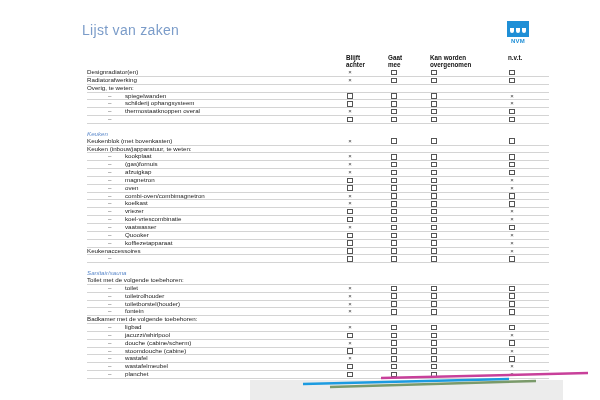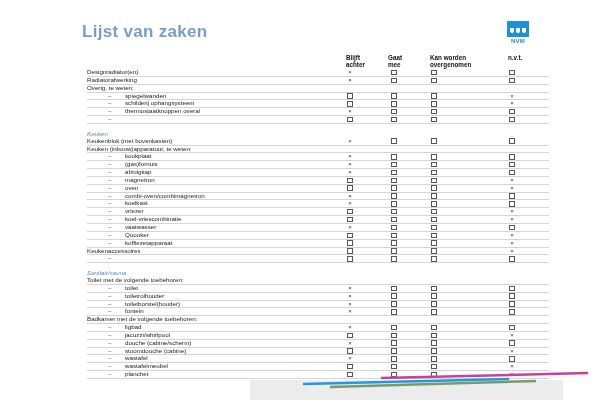--- a/index.html
+++ b/index.html
@@ -1,21 +1,21 @@
 <!DOCTYPE html>
 <html><head>
 <meta charset="utf-8">
 <style>
   html, body { margin: 0; padding: 0; }
   body {
     width: 600px; height: 400px; background: #ffffff; position: relative; overflow: hidden;
     font-family: "Liberation Sans", sans-serif; color: #222;
   }
   .title {
-    position: absolute; left: 82px; top: 22px; font-size: 17px; font-weight: bold;
+    position: absolute; left: 82px; top: 22px; font-size: 14px; font-weight: normal;
     color: #7b9cc9; letter-spacing: 0.3px;
   }
   .logo {
     position: absolute; left: 507px; top: 21px; width: 22px; height: 26px;
   }
   .logo .mark { width: 22px; height: 16px; background: #1f8fd6; position: relative; }
   .logo .mark .hole { position: absolute; width: 4px; height: 5px; background: #fff; top: 7px; border-radius: 0 0 2px 2px; }
   .logo .txt { font-size: 6px; font-weight: bold; color: #1f8fd6; text-align: center; margin-top: 1px; letter-spacing: 0.2px; }
   .colhead {
     position: absolute; top: 54px; font-size: 6.3px; font-weight: bold; color: #111; line-height: 7px;

